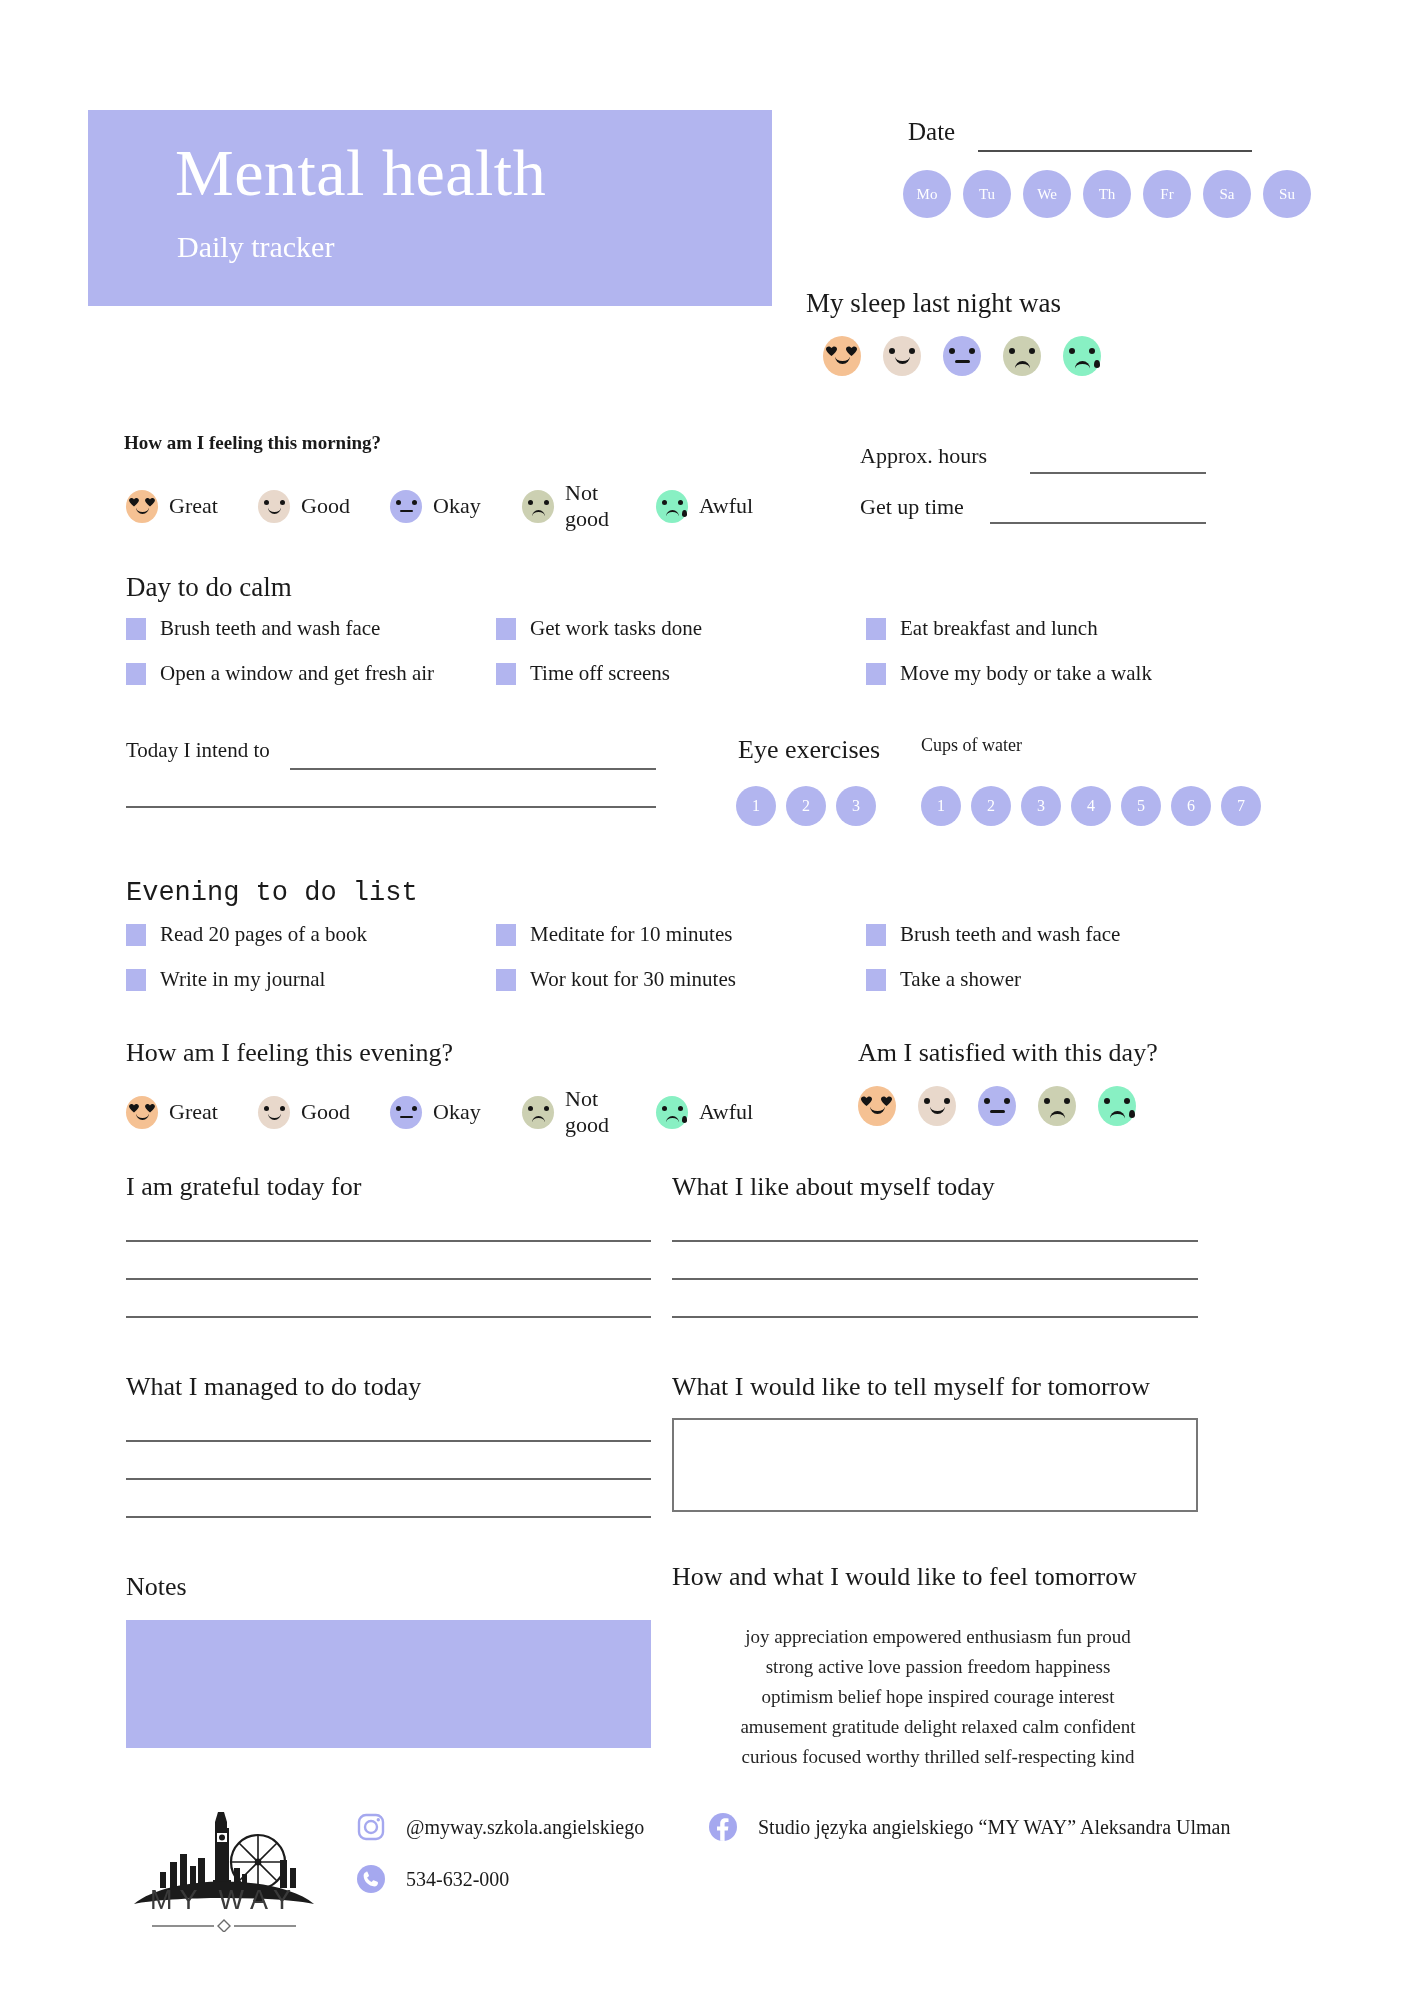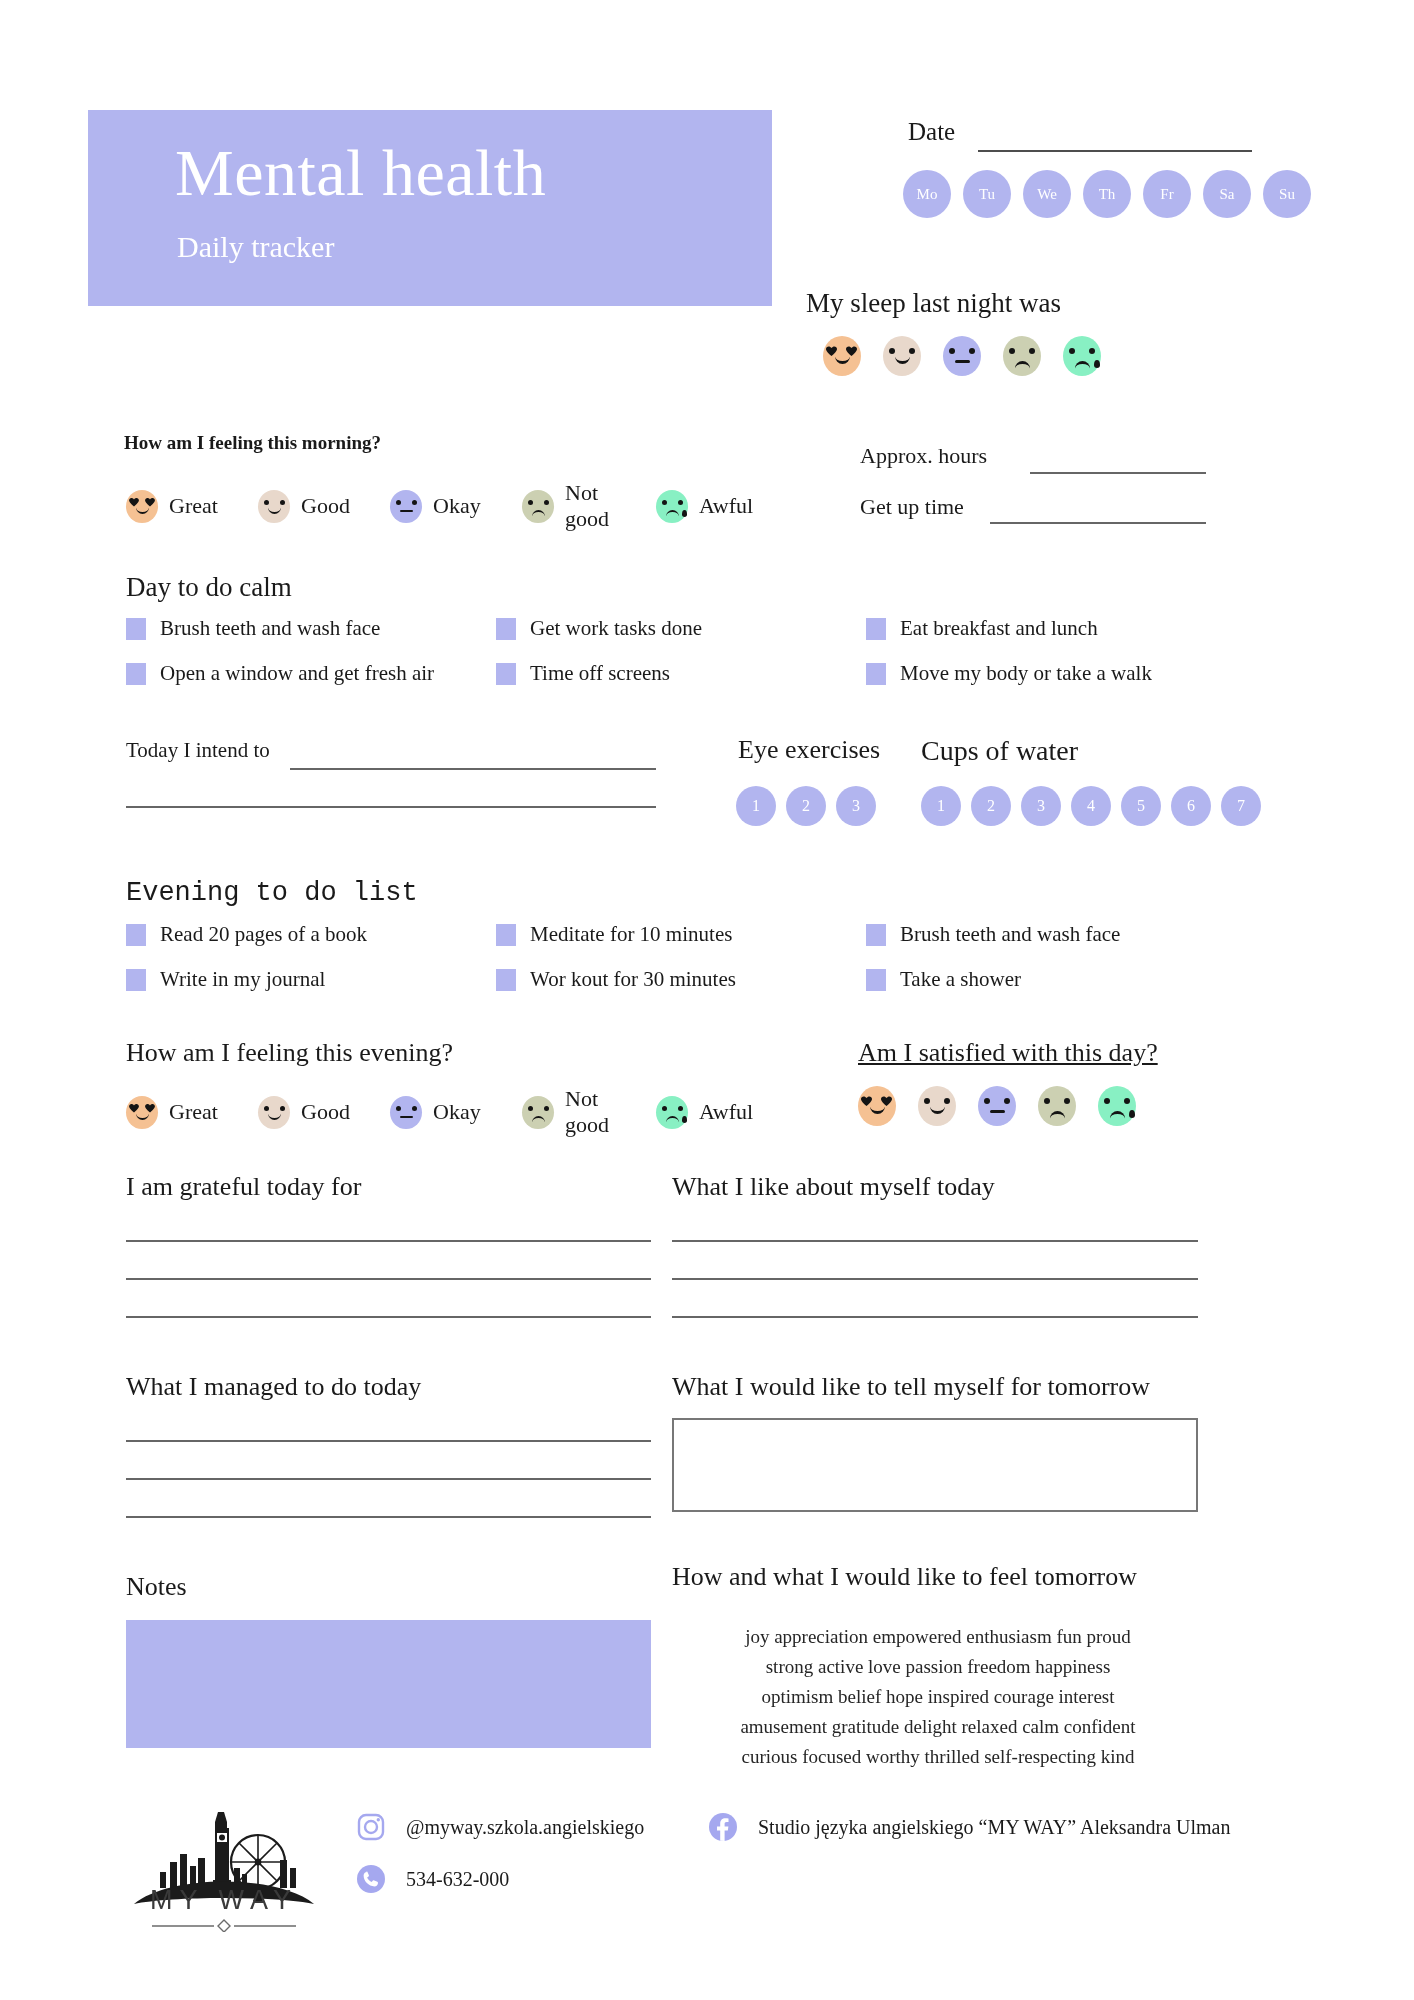--- a/index.html
+++ b/index.html
@@ -68,32 +68,32 @@
   .todo-item{display:flex;align-items:center;}
   .chk{width:20px;height:22px;background:#b2b5ef;flex:0 0 auto;}
   .todo-text{font-size:21px;margin-left:14px;}
 
   
   .intend-label{position:absolute;left:126px;top:738px;font-size:21px;}
   .intend-rule1{position:absolute;left:290px;top:768px;width:366px;height:2px;background:#666;}
   .intend-rule2{position:absolute;left:126px;top:806px;width:530px;height:2px;background:#666;}
 
   .eye-h{position:absolute;left:738px;top:735px;font-size:26px;}
-  .cups-h{position:absolute;left:921px;top:735px;font-size:28px;}
+  .cups-h{position:absolute;left:921px;top:735px;font-size:18px;}
   .eye-row{position:absolute;left:736px;top:786px;display:flex;gap:10px;}
   .cups-row{position:absolute;left:921px;top:786px;display:flex;gap:10px;}
   .num-circle{
     width:40px;height:40px;border-radius:50%;background:#b2b5ef;
     display:flex;align-items:center;justify-content:center;color:#fff;font-size:16px;
   }
 
   
   .eve-h{position:absolute;left:126px;top:1038px;font-size:26px;}
   .eve-row{position:absolute;left:126px;top:1086px;display:flex;align-items:center;}
-  .sat-h{position:absolute;left:858px;top:1038px;font-size:26px;text-decoration:underline;}
+  .sat-h{position:absolute;left:858px;top:1038px;font-size:26px;}
   .sat-faces{position:absolute;left:858px;top:1086px;display:flex;gap:22px;align-items:center;}
 
   
   .jh{position:absolute;font-size:26px;}
   .jrule{position:absolute;height:2px;background:#666;}
 
   .grateful-h{left:126px;top:1172px;}
   .like-h{left:672px;top:1172px;}
   .managed-h{left:126px;top:1372px;}
   .tell-h{left:672px;top:1372px;}

